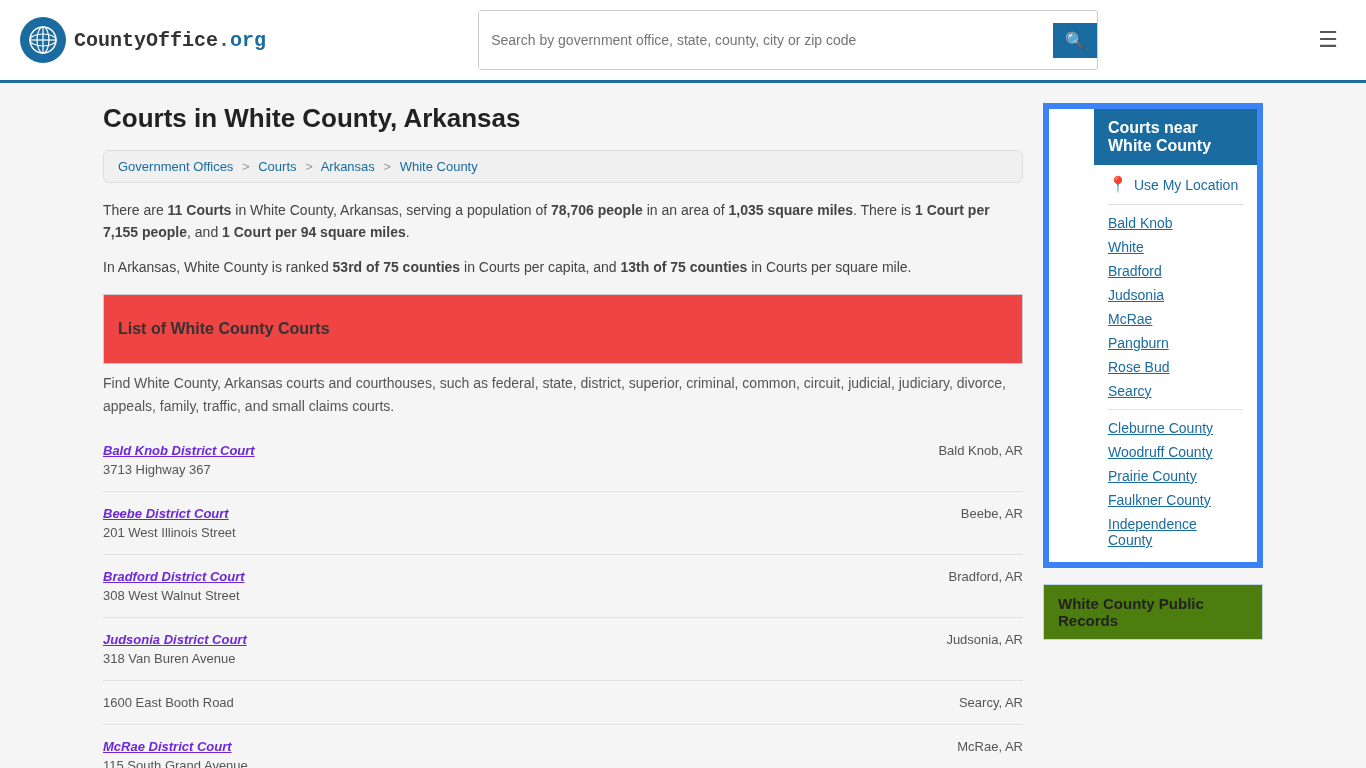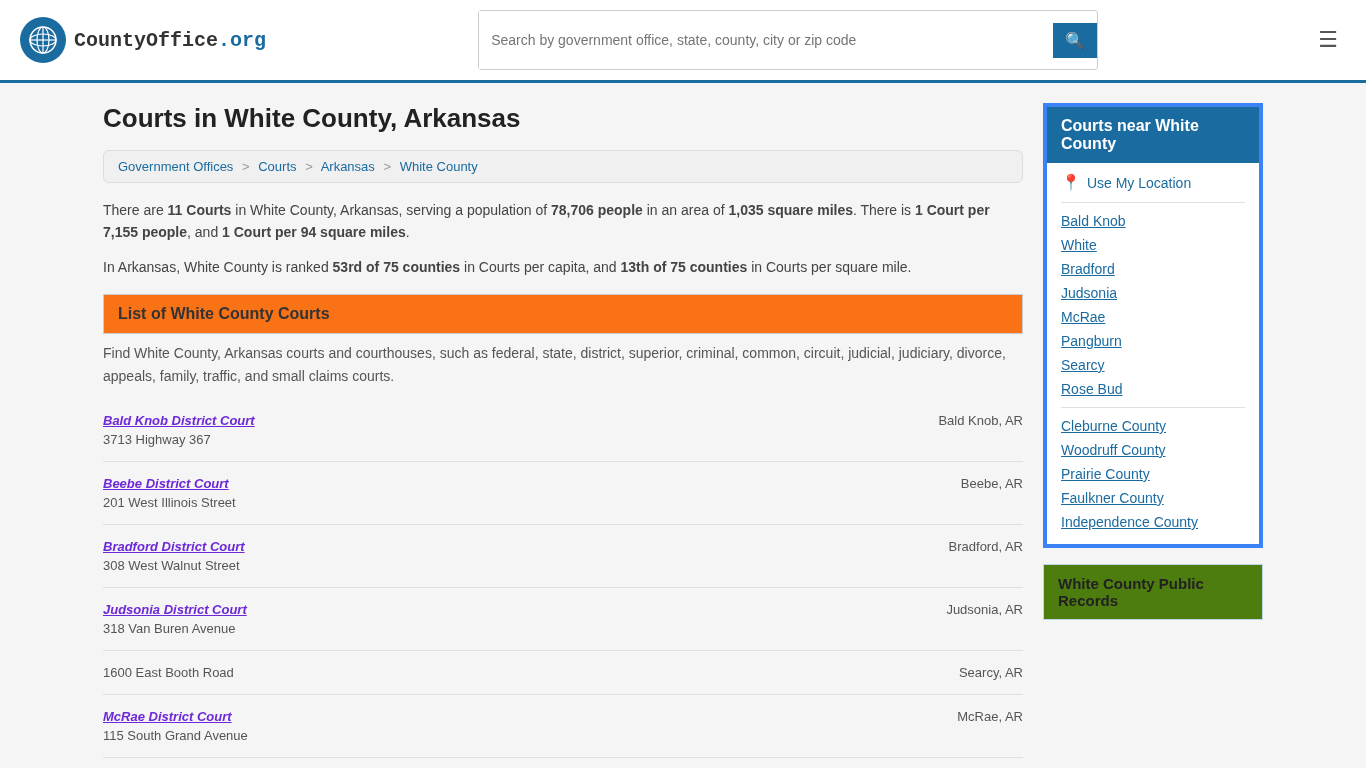--- a/index.html
+++ b/index.html
@@ -102,23 +102,23 @@
 
     .info-text {
       font-size: 14px;
       color: #444;
       line-height: 1.6;
       margin-bottom: 12px;
     }
     .info-text strong { font-weight: bold; }
 
     .section-header {
-      background: #f97316;
+      background: #ef4444;
       border: 1px solid #ccc;
-      padding: 10px 14px;
+      padding: 25px 14px;
       font-size: 16px;
       font-weight: bold;
       color: #333;
       margin: 16px 0 8px 0;
     }
 
     .list-desc {
       font-size: 14px;
       color: #555;
       line-height: 1.6;
@@ -156,22 +156,23 @@
       text-align: right;
     }
 
     
     .sidebar {
       width: 220px;
       flex-shrink: 0;
     }
     .sidebar-box {
       background: #fff;
-      border: 4px solid #3b82f6;
+      border: 6px solid #3b82f6;
       margin-bottom: 16px;
+      padding-left: 45px;
     }
     .sidebar-title {
       background: #1a6ba0;
       color: #fff;
       padding: 10px 14px;
       font-size: 16px;
       font-weight: bold;
     }
     .sidebar-content {
       padding: 10px 14px;
@@ -322,22 +323,22 @@
           <span>Use My Location</span>
         </div>
         <hr class="sidebar-divider">
         <div id="sidebar-cities">
             <a class="sidebar-link">Bald Knob</a>
             <a class="sidebar-link">White</a>
             <a class="sidebar-link">Bradford</a>
             <a class="sidebar-link">Judsonia</a>
             <a class="sidebar-link">McRae</a>
             <a class="sidebar-link">Pangburn</a>
+            <a class="sidebar-link">Rose Bud</a>
             <a class="sidebar-link">Searcy</a>
-            <a class="sidebar-link">Rose Bud</a>
           </div>
         <hr class="sidebar-divider">
         <div id="sidebar-counties">
             <a class="sidebar-link">Cleburne County</a>
             <a class="sidebar-link">Woodruff County</a>
             <a class="sidebar-link">Prairie County</a>
             <a class="sidebar-link">Faulkner County</a>
             <a class="sidebar-link">Independence County</a>
           </div>
       </div>

